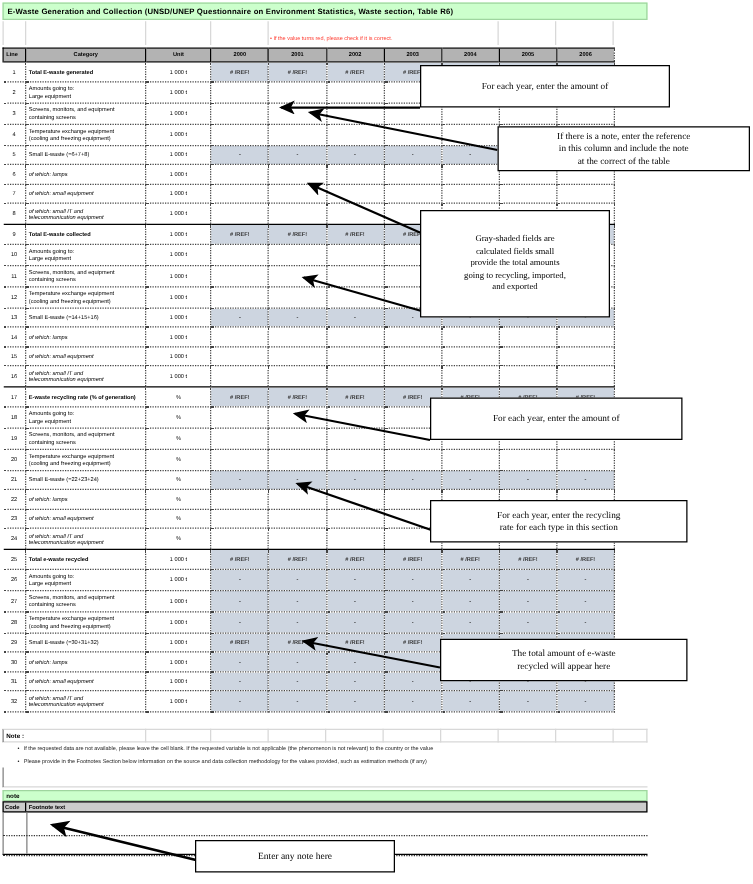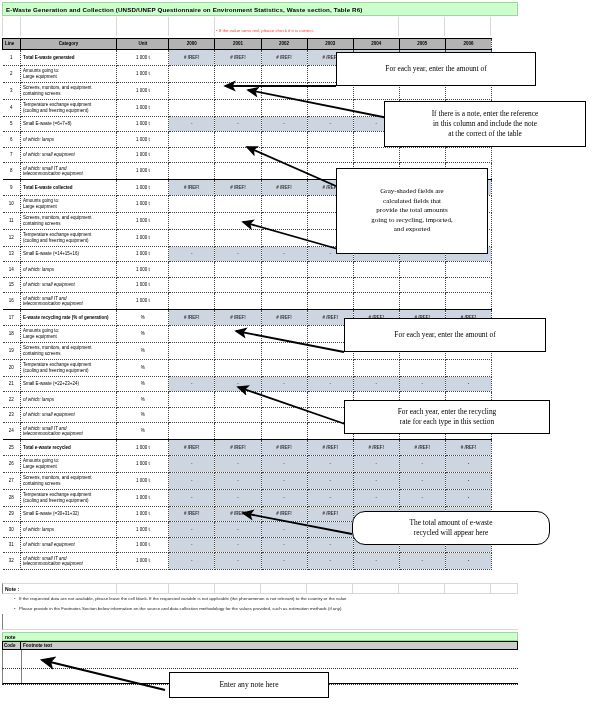--- a/index.html
+++ b/index.html
@@ -118,26 +118,26 @@
   
   .callout{
     position:absolute;background:#fff;border:1.6px solid #000;
     font-family:"Liberation Serif", serif;
     font-size:7.4px;line-height:1.35;text-align:center;
     display:flex;flex-direction:column;justify-content:center;
     box-sizing:border-box;padding:2px 12px;
     z-index:30;
   }
   .co1{left:336px;top:52px;width:200px;height:34px;}
-  .co2{left:384px;top:101px;width:202px;height:46px;}
+  .co2{left:398px;top:101px;width:202px;height:36px;}
   .co3{left:336px;top:168px;width:152px;height:86px;font-size:7px;}
   .co4{left:344px;top:318px;width:202px;height:34px;}
   .co5{left:344px;top:400px;width:206px;height:34px;}
-  .co6{left:352px;top:511px;width:198px;height:34px;border-radius:13px;}
-  .co7{left:169px;top:672px;width:160px;height:26px;font-size:7.6px;}
+  .co6{left:352px;top:511px;width:198px;height:34px;}
+  .co7{left:156px;top:672px;width:160px;height:26px;font-size:7.6px;}
 
   
   svg.arrows{position:absolute;left:0;top:0;width:602px;height:707px;z-index:25;pointer-events:none;}
 </style>
 </head>
 <body>
 
 <div class="sheet">
 
   <div class="title-bar">E-Waste Generation and Collection (UNSD/UNEP Questionnaire on Environment Statistics, Waste section, Table R6)</div>
@@ -652,21 +652,21 @@
   <div class="callout co1">
       <div>For each year, enter the amount of</div>
     </div>
   <div class="callout co2">
       <div>If there  is a note, enter the reference</div>
       <div>in this column and include the note</div>
       <div>at the correct of the table</div>
     </div>
   <div class="callout co3">
       <div>Gray-shaded  fields are</div>
-      <div>calculated fields that</div>
+      <div>calculated fields small</div>
       <div>provide the total amounts</div>
       <div>going to recycling, imported,</div>
       <div>and exported</div>
     </div>
   <div class="callout co4">
       <div>For each year, enter the amount of</div>
     </div>
   <div class="callout co5">
       <div>For each year, enter the recycling</div>
       <div>rate for each type in this section</div>

